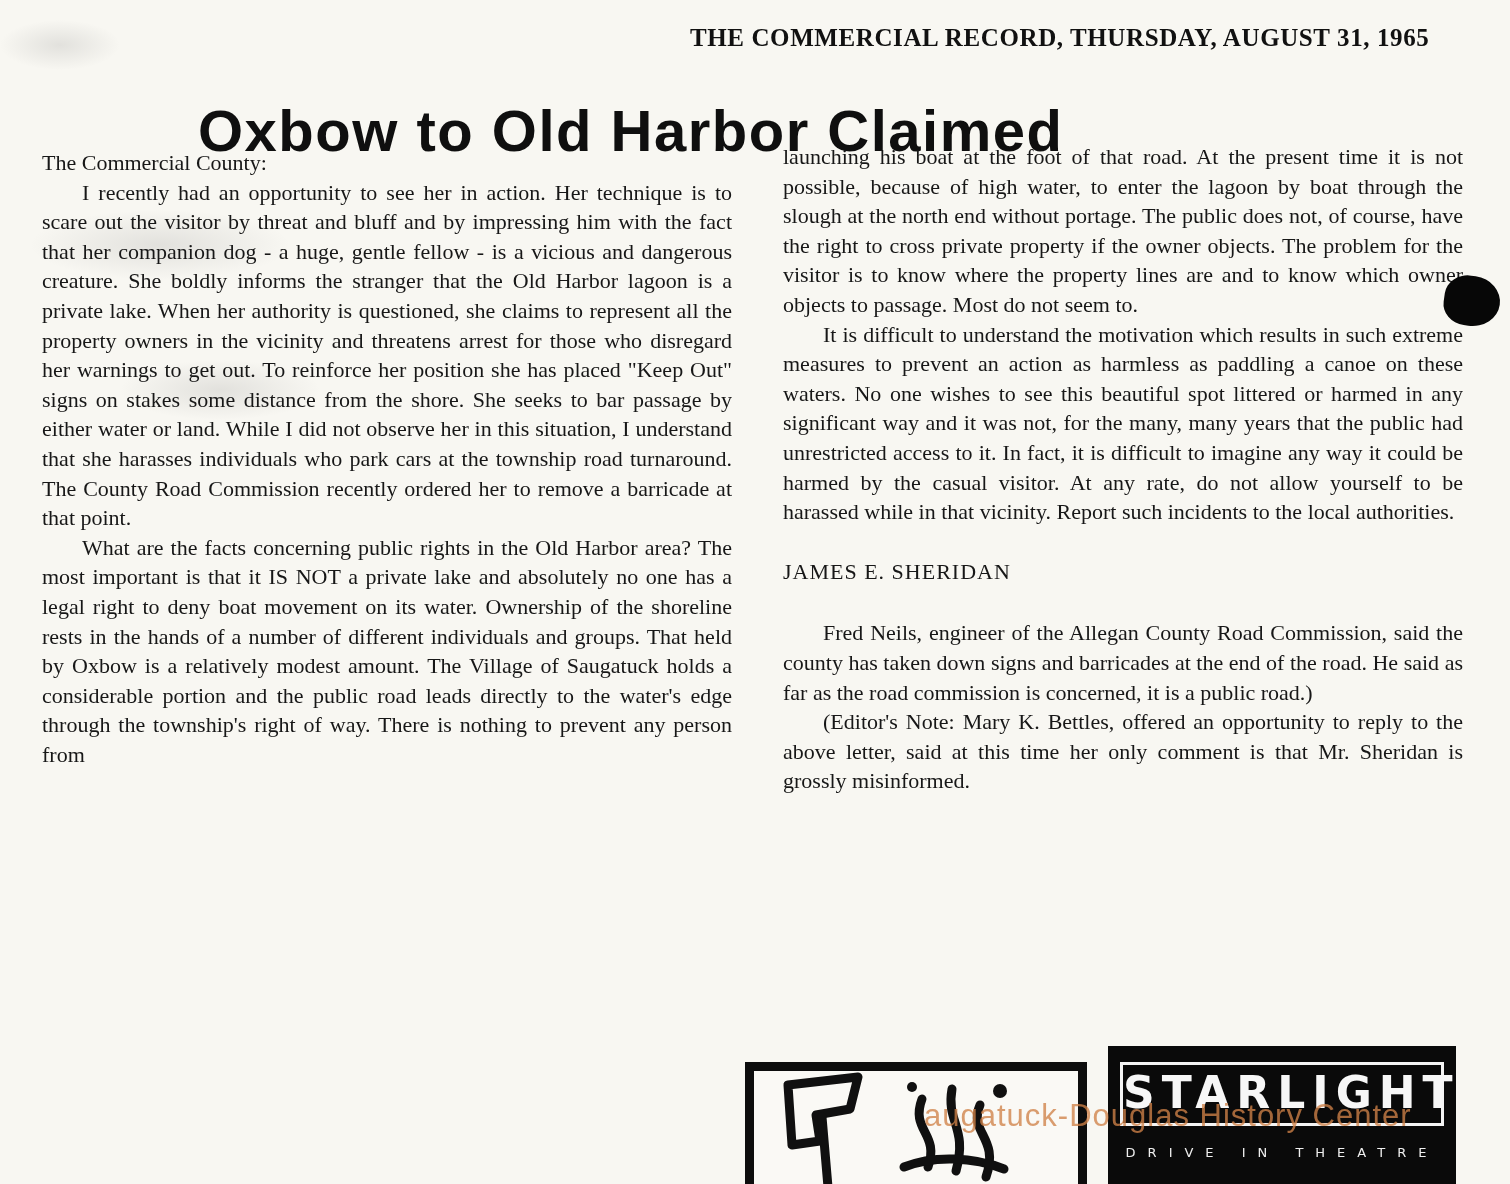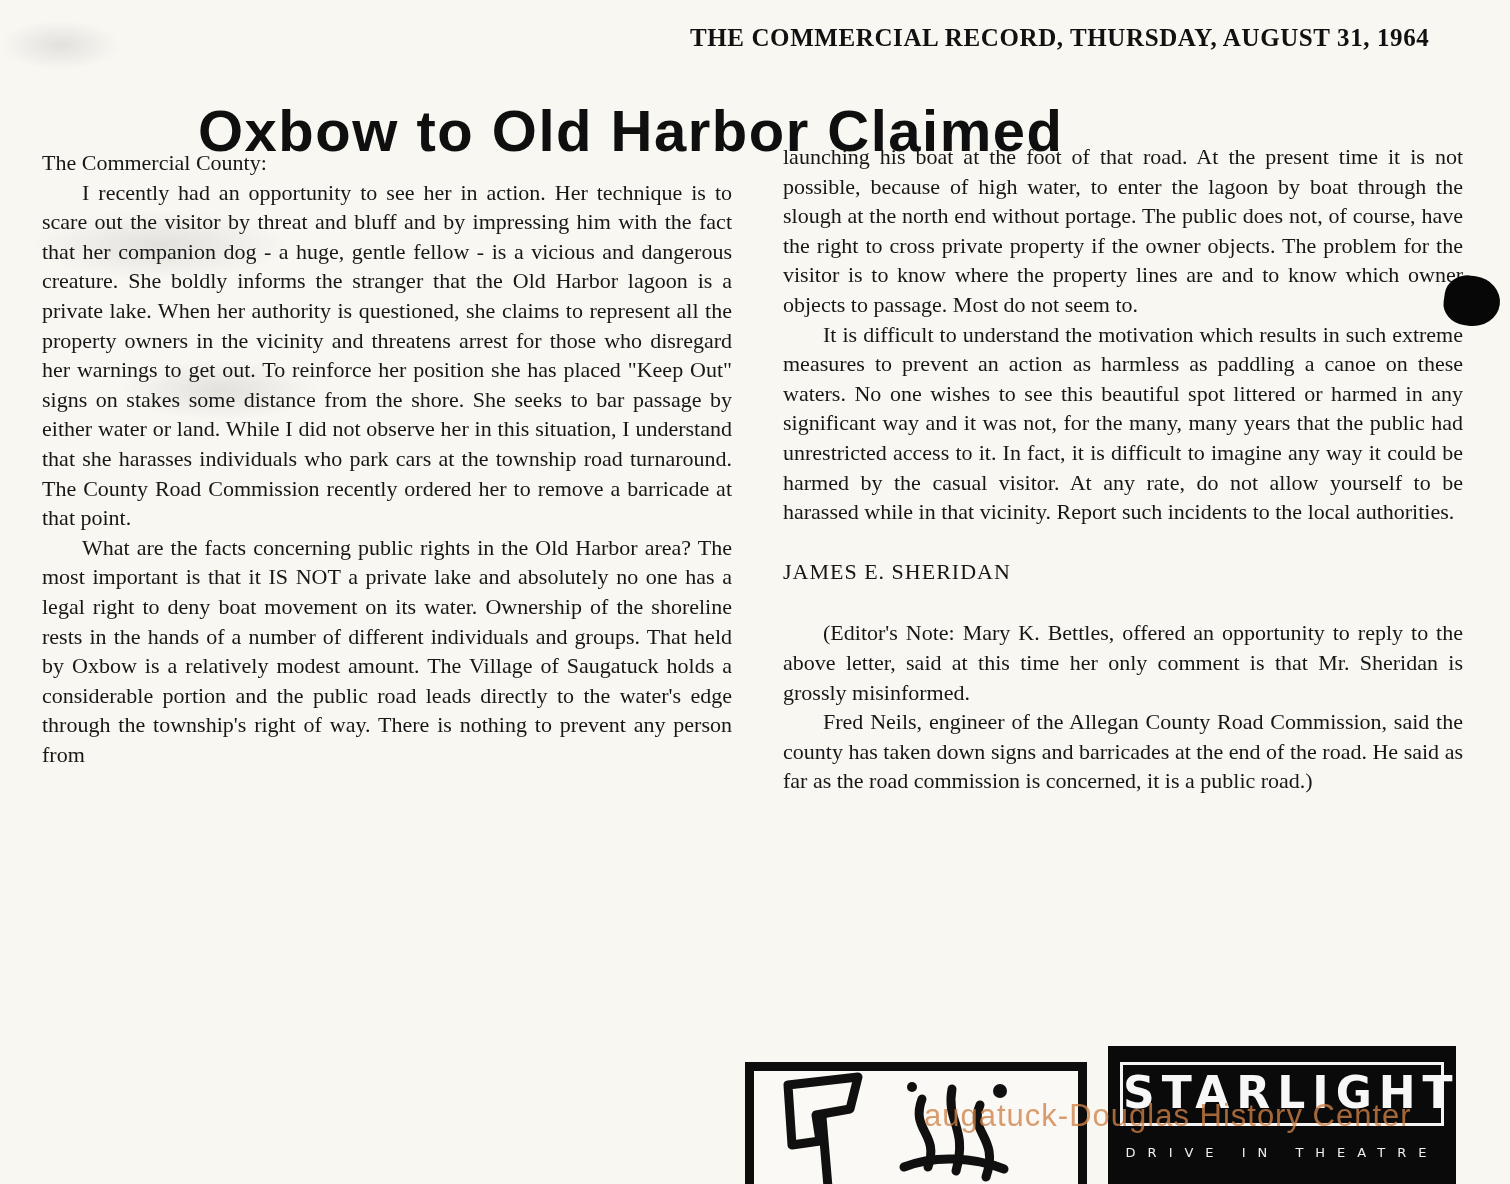--- a/index.html
+++ b/index.html
@@ -69,36 +69,36 @@
 </style>
 </head>
 <body>
 
 <div class="page">
 
   <div class="smudge" style="left:30px; top:210px; width:260px; height:70px;"></div>
   <div class="smudge" style="left:120px; top:360px; width:200px; height:60px;"></div>
   <div class="smudge" style="left:0px; top:20px; width:120px; height:50px;"></div>
 
-  <div class="dateline">THE COMMERCIAL RECORD, THURSDAY, AUGUST 31, 1964</div>
+  <div class="dateline">THE COMMERCIAL RECORD, THURSDAY, AUGUST 31, 1965</div>
 
   <h1 class="headline">Oxbow to Old Harbor Claimed</h1>
 
   <div class="col col-left">
     <p class="plain">The Commercial County:</p>
     <p>I recently had an opportunity to see her in action. Her technique is to scare out the visitor by threat and bluff and by impressing him with the fact that her companion dog - a huge, gentle fellow - is a vicious and dangerous creature. She boldly informs the stranger that the Old Harbor lagoon is a private lake. When her authority is questioned, she claims to represent all the property owners in the vicinity and threatens arrest for those who disregard her warnings to get out. To reinforce her position she has placed "Keep Out" signs on stakes some distance from the shore. She seeks to bar passage by either water or land. While I did not observe her in this situation, I understand that she harasses individuals who park cars at the township road turnaround. The County Road Commission recently ordered her to remove a barricade at that point.</p>
     <p>What are the facts concerning public rights in the Old Harbor area? The most important is that it IS NOT a private lake and absolutely no one has a legal right to deny boat movement on its water. Ownership of the shoreline rests in the hands of a number of different individuals and groups. That held by Oxbow is a relatively modest amount. The Village of Saugatuck holds a considerable portion and the public road leads directly to the water's edge through the township's right of way. There is nothing to prevent any person from</p>
   </div>
 
   <div class="col col-right">
     <p class="plain">launching his boat at the foot of that road. At the present time it is not possible, because of high water, to enter the lagoon by boat through the slough at the north end without portage. The public does not, of course, have the right to cross private property if the owner objects. The problem for the visitor is to know where the property lines are and to know which owner objects to passage. Most do not seem to.</p>
     <p>It is difficult to understand the motivation which results in such extreme measures to prevent an action as harmless as paddling a canoe on these waters. No one wishes to see this beautiful spot littered or harmed in any significant way and it was not, for the many, many years that the public had unrestricted access to it. In fact, it is difficult to imagine any way it could be harmed by the casual visitor. At any rate, do not allow yourself to be harassed while in that vicinity. Report such incidents to the local authorities.</p>
     <p class="signature">JAMES E. SHERIDAN</p>
+    <p>Fred Neils, engineer of the Allegan County Road Commission, said the county has taken down signs and barricades at the end of the road. He said as far as the road commission is concerned, it is a public road.)</p>
     <p>(Editor's Note: Mary K. Bettles, offered an opportunity to reply to the above letter, said at this time her only comment is that Mr. Sheridan is grossly misinformed.</p>
-    <p>Fred Neils, engineer of the Allegan County Road Commission, said the county has taken down signs and barricades at the end of the road. He said as far as the road commission is concerned, it is a public road.)</p>
   </div>
 
   <div class="ink-blob"></div>
 
   <div class="ad-left">
     <svg width="324" height="118" viewBox="0 0 324 118">
       <g fill="none" stroke="#101010" stroke-width="9" stroke-linecap="round" stroke-linejoin="round">
         <path d="M34 14 L104 6 L96 38 L62 44 L66 70 L38 74 Z"></path>
         <path d="M68 46 L74 116"></path>
         <path d="M168 28 C156 60 186 62 174 96"></path>

